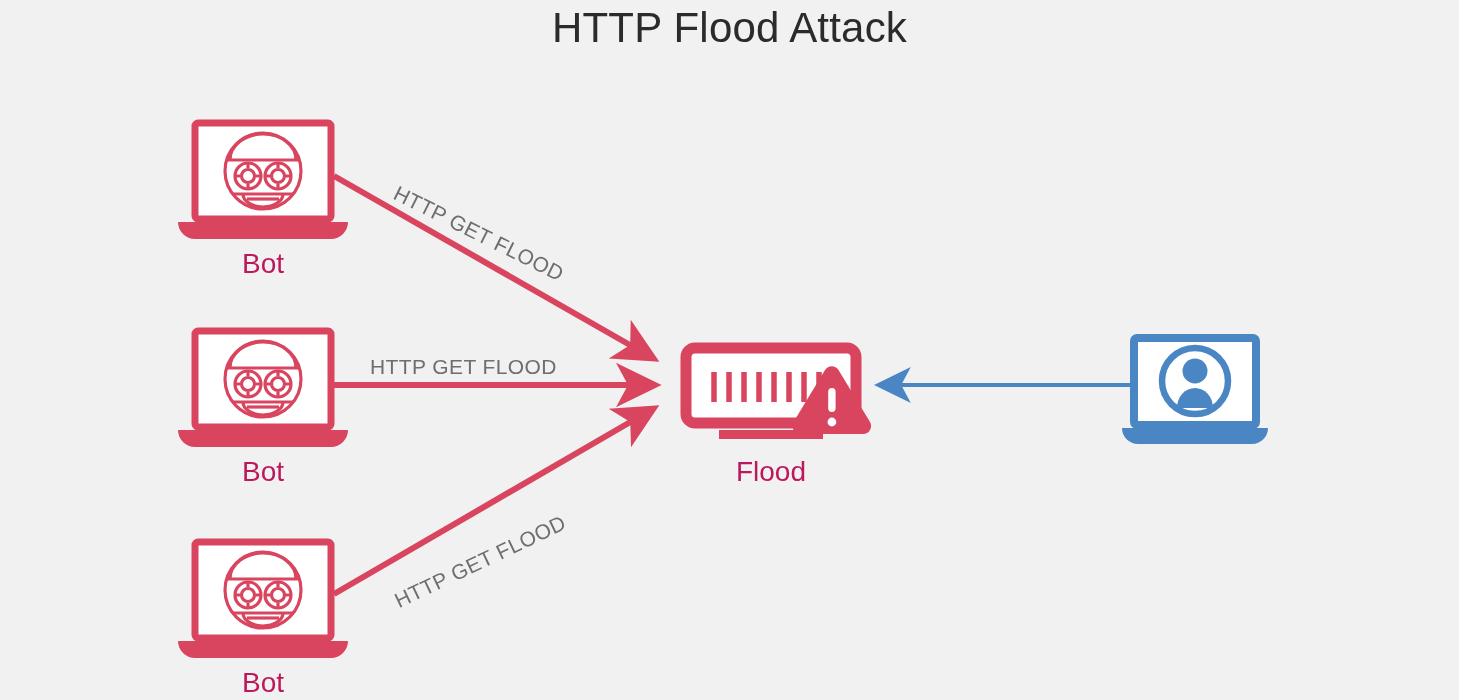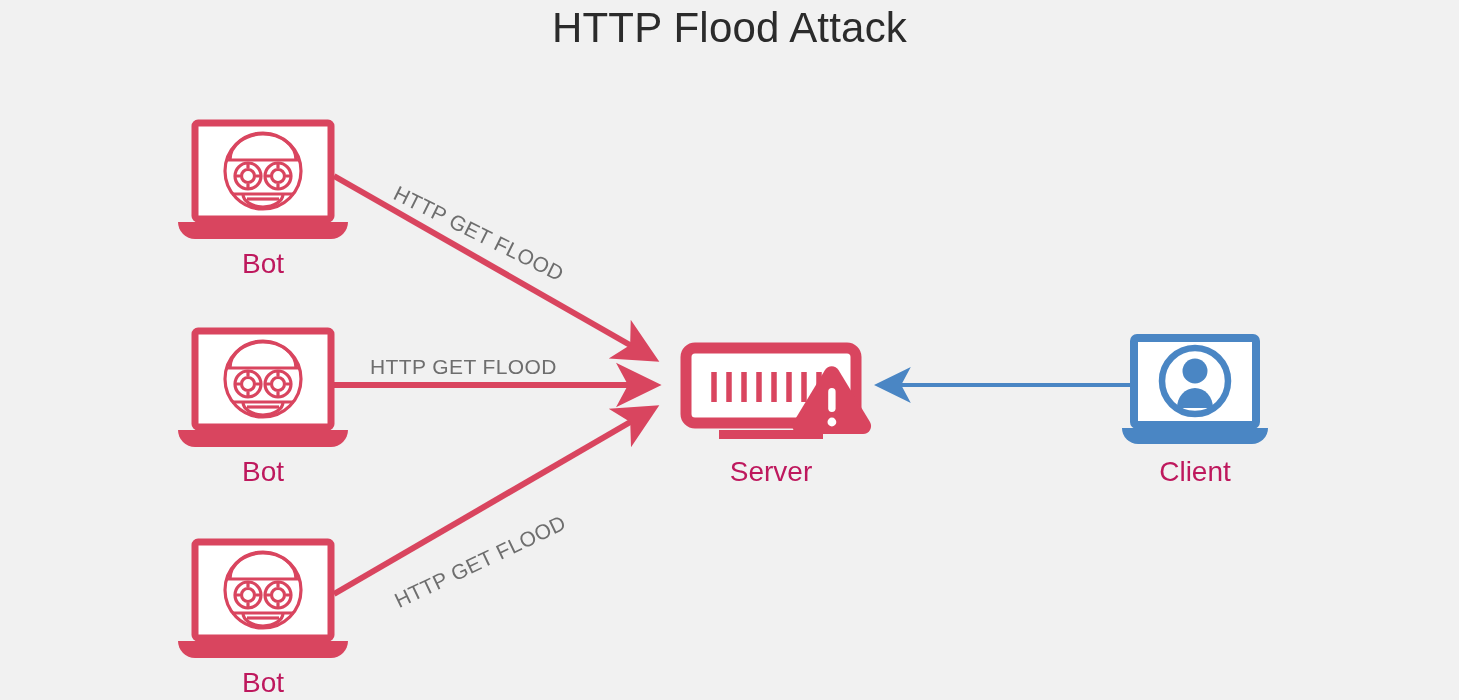--- a/index.html
+++ b/index.html
@@ -173,36 +173,35 @@
         </g>
         <rect x="-52" y="44" width="104" height="9" fill="#d9455f"></rect>
         <g>
           <path d="M54,-16 a8,8 0 0 1 13.5,0 L99,36 a8,8 0 0 1 -6.8,12 L29.3,48 a8,8 0 0 1 -6.8,-12 Z" fill="#d9455f"></path>
           <rect x="57.2" y="2" width="7.4" height="24" rx="3.7" fill="#ffffff"></rect>
           <circle cx="60.9" cy="36" r="4.4" fill="#ffffff"></circle>
         </g>
       </g>
     </g>
   </svg>
-  <div class="node-label" style="left:671px; top:456px; width:200px;">Server</div>
+  <div class="node-label" style="left:671px; top:456px; width:200px;">Flood</div>
 
   <svg class="layer" viewBox="0 0 1459 700">
     <g transform="translate(1195,382)">
       <g>
         <rect x="-61" y="-44" width="122" height="87" rx="3" ry="3" fill="#ffffff" stroke="#4a86c4" stroke-width="8"></rect>
         <path d="M-73,46 h146 a16,16 0 0 1 -16,16 h-114 a16,16 0 0 1 -16,-16 z" fill="#4a86c4"></path>
         <g>
           <circle cx="0" cy="-1" r="33" fill="none" stroke="#4a86c4" stroke-width="6.5"></circle>
           <circle cx="0" cy="-11" r="12.5" fill="#4a86c4"></circle>
           <path d="M-18,26 a18,20 0 0 1 36,0 z" fill="#4a86c4"></path>
         </g>
       </g>
     </g>
   </svg>
-  <div class="node-label" style="left:1095px; top:456px; width:200px;">Client</div>
 
   <div class="edge-label" style="left:395px; top:180px; transform: rotate(26.5deg);">HTTP GET FLOOD</div>
 
   <div class="edge-label" style="left:370px; top:355px;">HTTP GET FLOOD</div>
 
   <div class="edge-label" style="left:396px; top:590px; transform: rotate(-25.5deg);">HTTP GET FLOOD</div>
 
 </div>
 
 </body></html>

